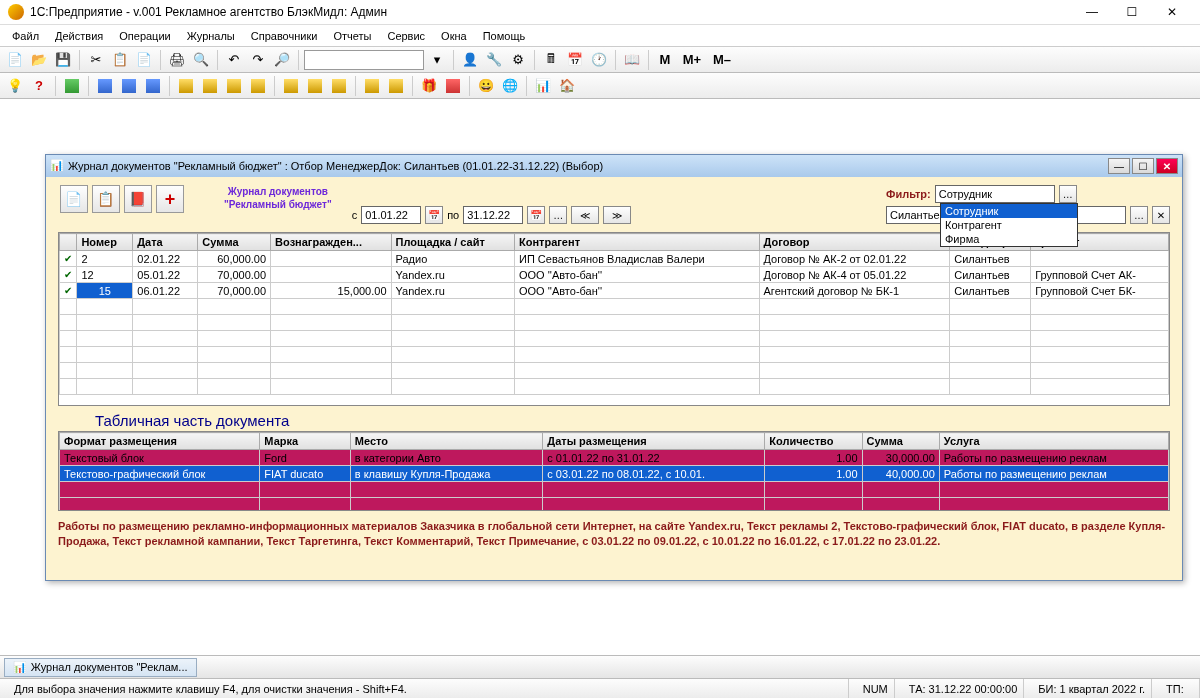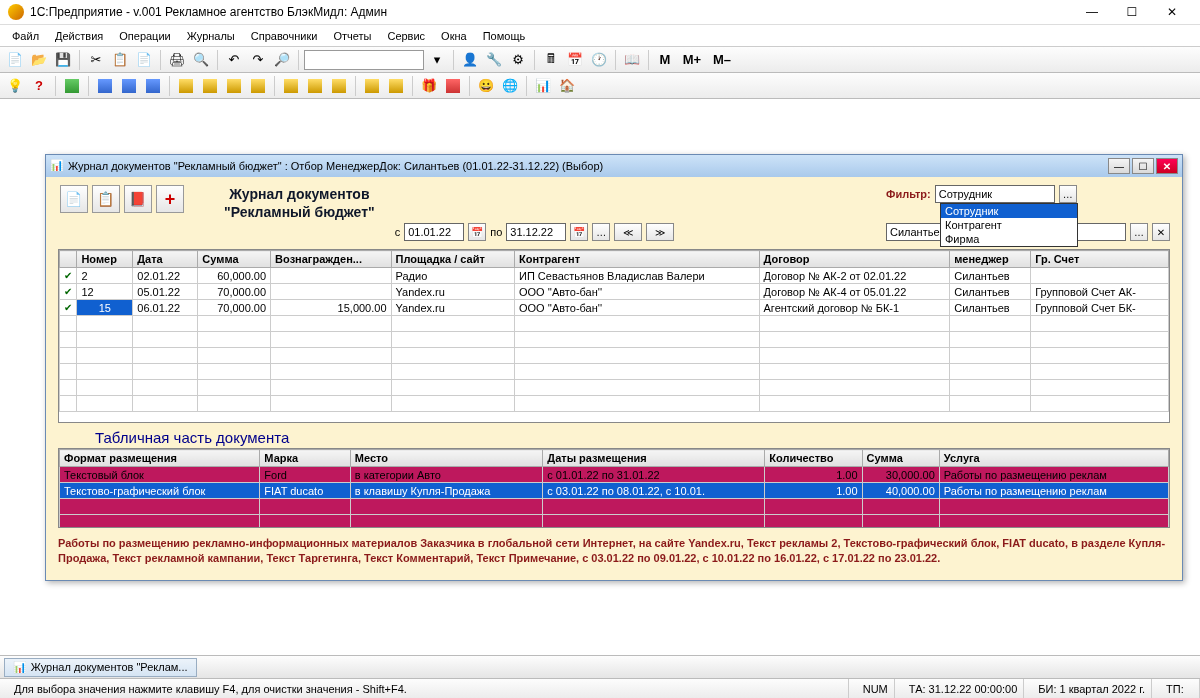--- a/index.html
+++ b/index.html
@@ -21,26 +21,26 @@
 .mdi-title { height: 22px; background: linear-gradient(#cde3f8,#a9c9eb); display: flex; align-items: center; padding: 0 4px; font-size: 11px; color: #000; }
 .mdi-title-icon { width: 14px; height: 14px; margin-right: 4px; display: inline-block; }
 .mdi-title-text { flex: 1; }
 .mdi-btns { display: flex; gap: 2px; }
 .mdi-btn { width: 22px; height: 16px; background: linear-gradient(#f5f5f5,#d9d9d9); border: 1px solid #888; display: flex; align-items: center; justify-content: center; font-size: 10px; cursor: pointer; }
 .mdi-btn.close { background: linear-gradient(#f05,#c02); color: #fff; font-weight: bold; }
 .mdi-body { flex: 1; background: #fdf3d0; padding: 8px 12px; overflow: hidden; display: flex; flex-direction: column; }
 .top-row { display: flex; align-items: flex-start; gap: 10px; }
 .top-buttons { display: flex; gap: 4px; margin-left: 2px; }
 .icon-btn { width: 28px; height: 28px; border: 1px solid #999; background: linear-gradient(#fefefe,#e6e6e6); display: flex; align-items: center; justify-content: center; cursor: pointer; font-size: 14px; }
-.journal-title { color: #0f172a; font-weight: bold; font-size: 14px; text-align: center; line-height: 1.3; margin-left: 30px; }
+.journal-title { color: #6d28d9; font-weight: bold; font-size: 10px; text-align: center; line-height: 1.3; margin-left: 30px; }
 .date-row { display: flex; align-items: center; gap: 4px; margin-top: 4px; }
 .date-label { color: #000; }
 .date-input { width: 60px; height: 18px; border: 1px solid #666; background: #fff; padding: 0 3px; font-size: 11px; }
 .small-btn { width: 18px; height: 18px; border: 1px solid #888; background: linear-gradient(#fefefe,#e6e6e6); display: flex; align-items: center; justify-content: center; font-size: 10px; cursor: pointer; }
-.filter-area { margin-left: auto; display: flex; flex-direction: column; gap: 20px; position: relative; }
+.filter-area { margin-left: auto; display: flex; flex-direction: column; gap: 3px; position: relative; }
 .filter-row { display: flex; align-items: center; gap: 4px; }
 .filter-label { color: #8b1a1a; font-weight: bold; }
 .filter-input { width: 120px; height: 18px; border: 1px solid #666; background: #fff; padding: 0 3px; font-size: 11px; }
 .filter-input.long { width: 240px; }
 .dropdown { position: absolute; top: 18px; left: 54px; width: 138px; background: #fff; border: 1px solid #333; z-index: 10; }
 .dropdown-item { padding: 1px 4px; cursor: pointer; }
 .dropdown-item.selected { background: #1060d0; color: #fff; }
 .main-table-wrap { margin-top: 8px; border: 1px solid #888; background: #fff; height: 174px; overflow: auto; position: relative; }
 .data-table { border-collapse: collapse; width: 100%; font-size: 11px; }
 .data-table th { background: linear-gradient(#f5f5f5,#e0e0e0); border: 1px solid #aaa; padding: 2px 4px; text-align: left; font-weight: bold; white-space: nowrap; }

